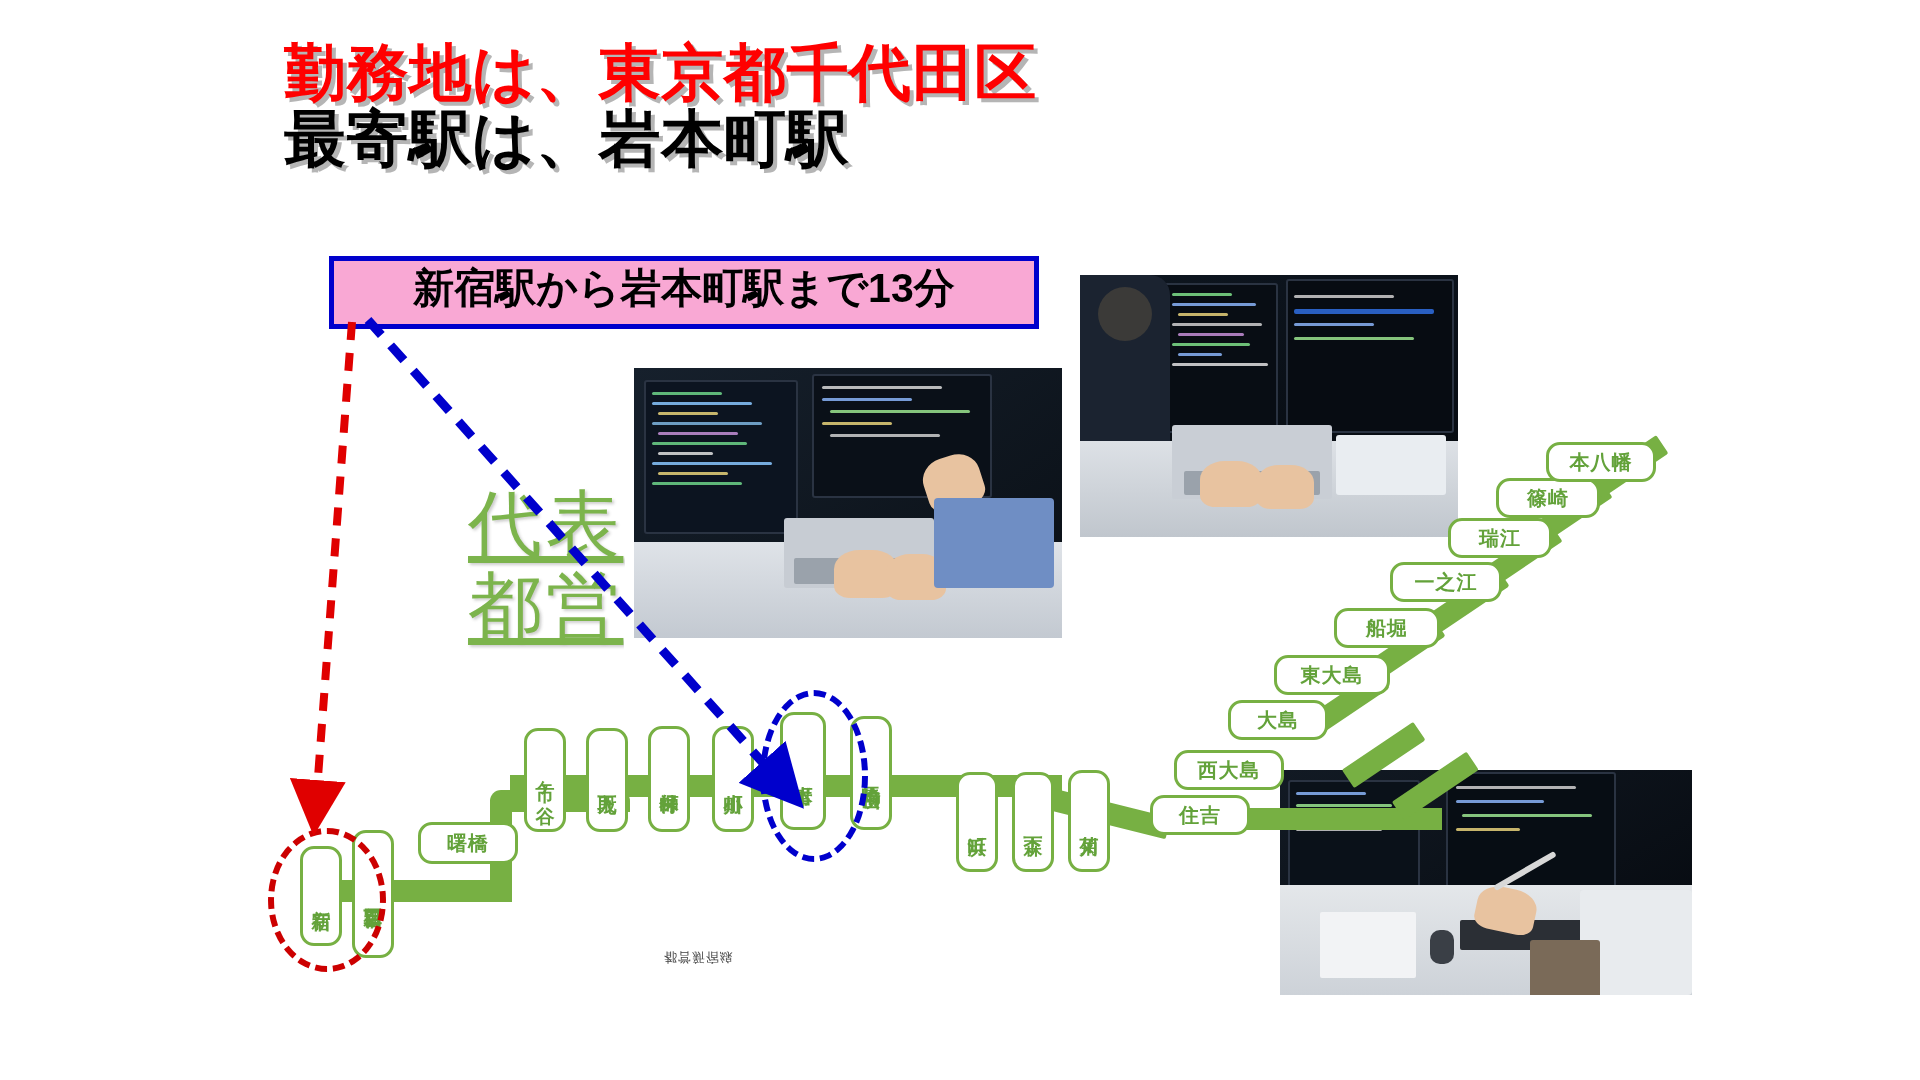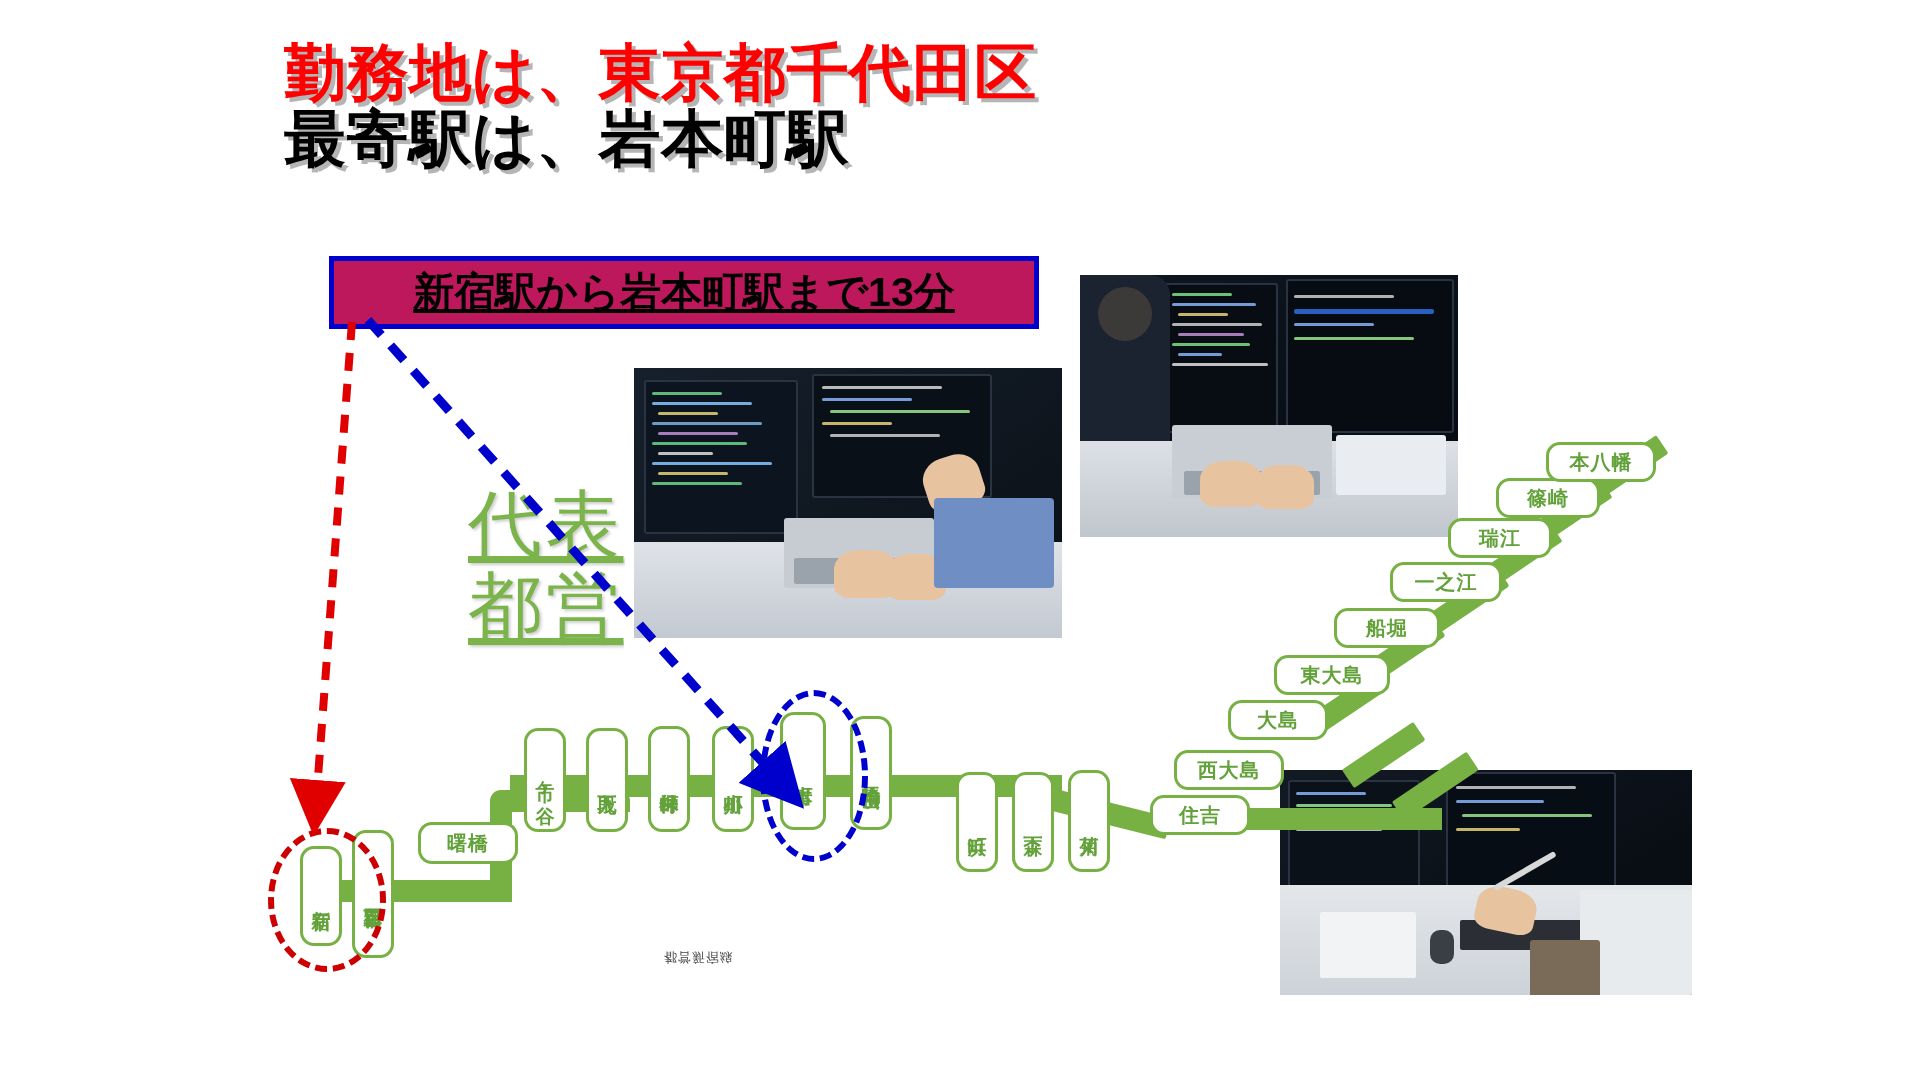--- a/index.html
+++ b/index.html
@@ -19,22 +19,22 @@
     font-size:62px;line-height:66px;
     text-shadow:4px 4px 0 rgba(120,120,120,.55);
   }
   .title-red{color:#FF0000;}
   .title-black{color:#000000;}
 
   
   .subtitle-box{
     position:absolute;left:317px;top:256px;
     width:700px;height:63px;
-    border:5px solid #0000CC;background:#be185d;
-    display:flex;align-items:center;justify-content:center;text-decoration:underline;
+    border:5px solid #0000CC;background:#f9a8d4;
+    display:flex;align-items:flex-start;justify-content:center;
   }
   .subtitle-box span{
     font-size:41px;font-weight:bold;color:#000;white-space:nowrap;
   }
 
   
   .info-box{
     position:absolute;left:1232px;top:10px;
     width:396px;height:247px;
     background:#CFE8FB;

